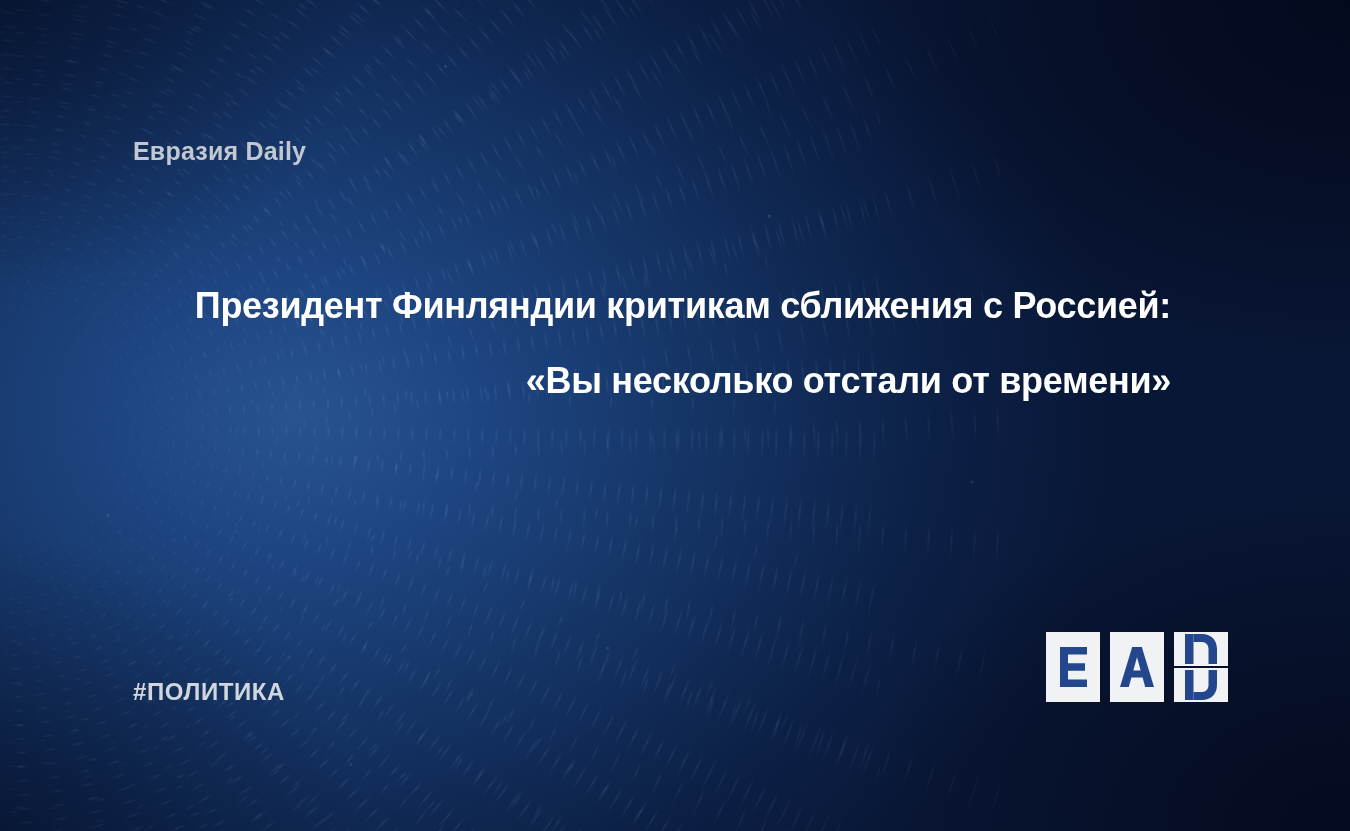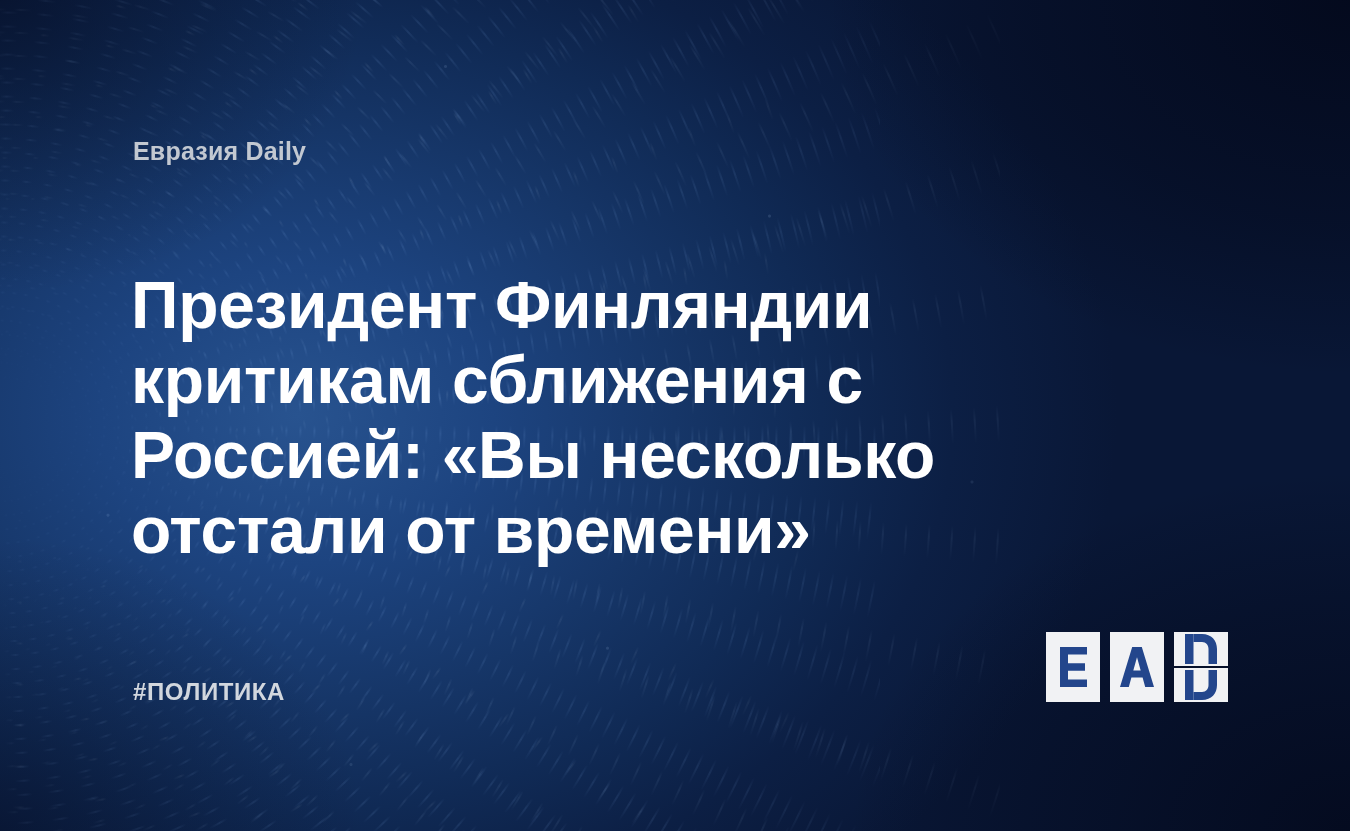--- a/index.html
+++ b/index.html
@@ -128,25 +128,26 @@
     font-weight:bold;
     letter-spacing:.2px;
     color:#c2c8d1;
     white-space:nowrap;
   }
 
   .headline{
     position:absolute;
     left:131px; top:268px;
     width:1040px;
-    font-size:66px;
+    font-size:36px;
     line-height:75px;
     font-weight:bold;
     letter-spacing:-.3px;
     color:#ffffff;
+    text-align:right;
   }
 
   .tag{
     position:absolute;
     left:133px; top:678px;
     font-size:24px;
     font-weight:bold;
     letter-spacing:.6px;
     color:#d2d7de;
     white-space:nowrap;

